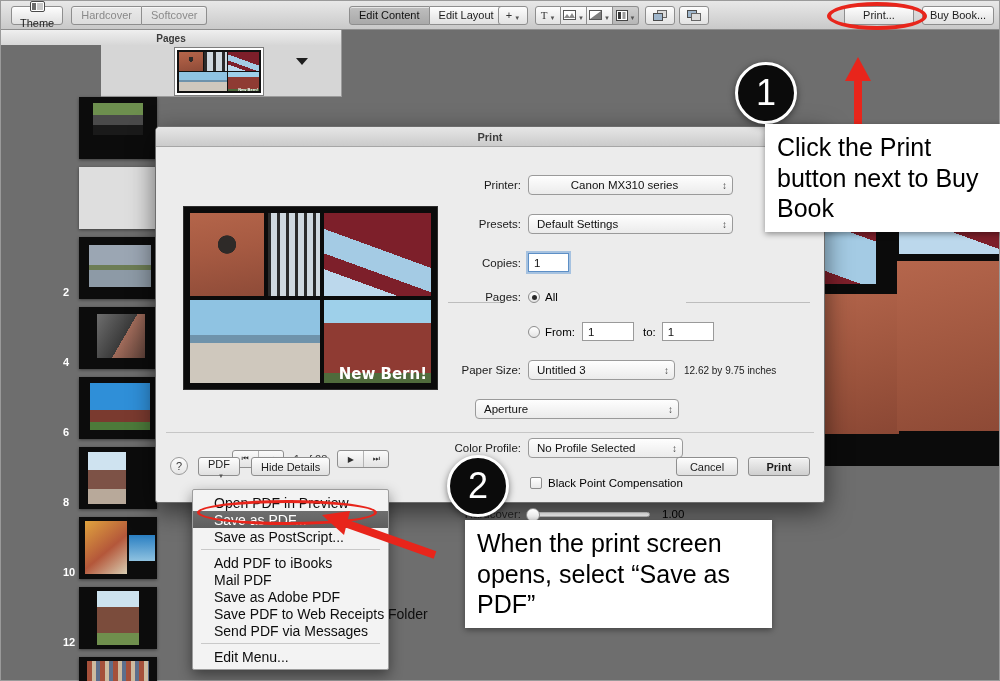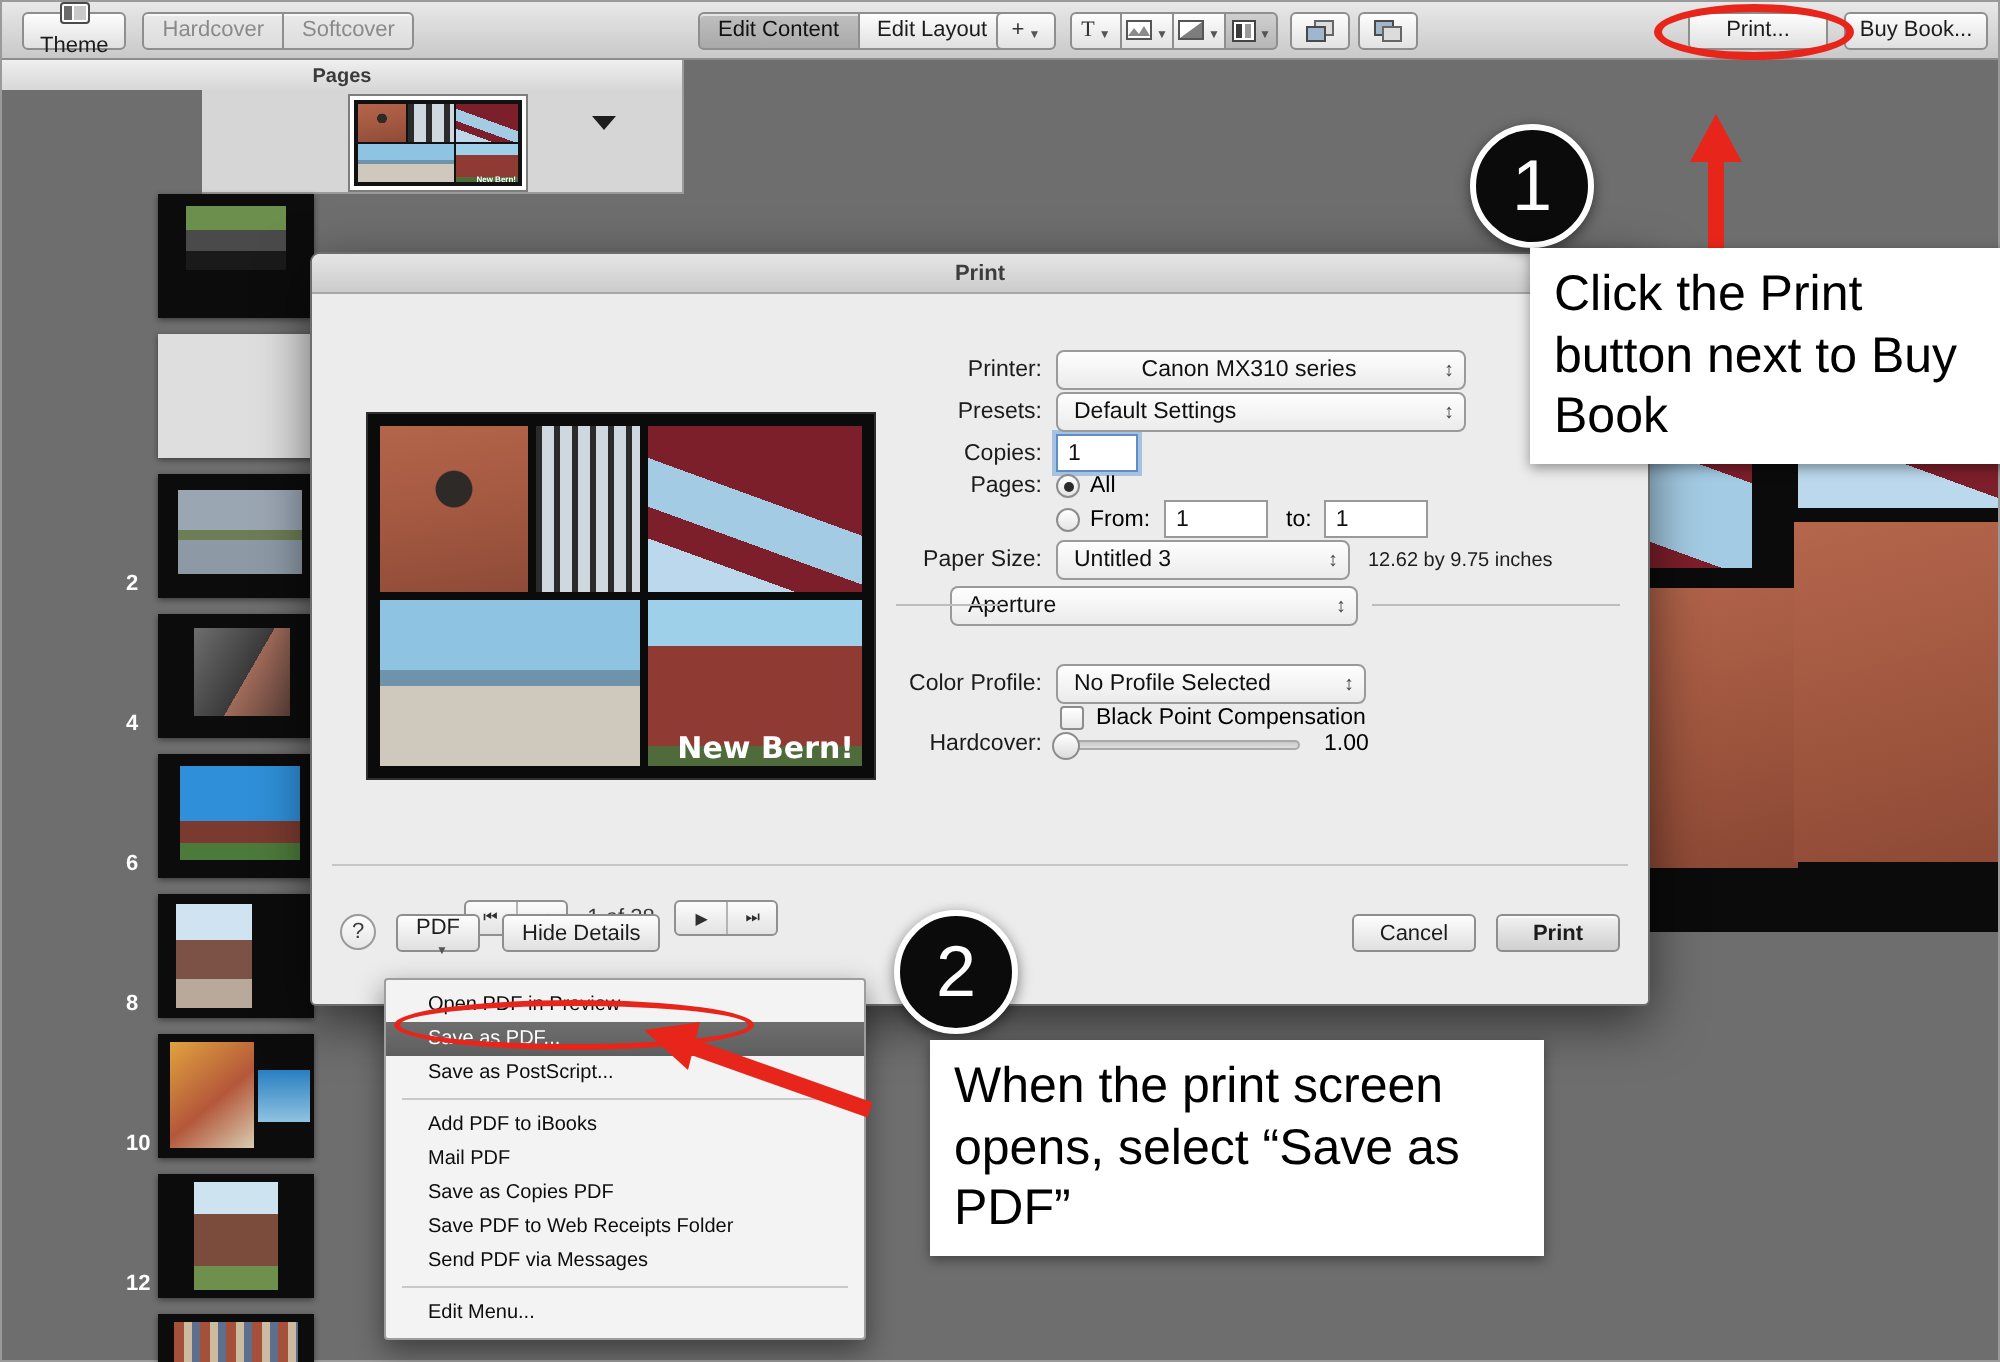--- a/index.html
+++ b/index.html
@@ -169,21 +169,21 @@
   .nav-row { position:absolute; left:27px; top:303px; width:255px;
     display:flex; align-items:center; justify-content:center; gap:10px; font-size:11px; color:#3c3c3c;}
   .navgrp { display:flex; border:1px solid #909090; border-radius:3px; overflow:hidden;
     background:linear-gradient(#fbfbfb,#e3e3e3); }
   .navgrp span { width:25px; height:16px; display:flex; align-items:center; justify-content:center;
     font-size:8px; color:#2f2f2f; }
   .navgrp span + span { border-left:1px solid #b4b4b4; }
 
   
   .form { position:absolute; left:292px; top:28px; right:16px; }
-  .frow { display:flex; align-items:center; margin-bottom:1px; }
+  .frow { display:flex; align-items:center; margin-bottom:19px; }
   .flabel { width:80px; text-align:right; font-size:11.5px; color:#1b1b1b; padding-right:7px; flex:none;}
   .popup {
     height:20px; border:1px solid #9a9a9a; border-radius:4px;
     background:linear-gradient(#fefefe,#ebebeb);
     font-size:11.5px; color:#101010; display:flex; align-items:center;
     padding:0 20px 0 8px; position:relative; white-space:nowrap;
   }
   .popup:after{
     content:"\2195"; position:absolute; right:5px; font-size:10px; color:#4a4a4a;
   }
@@ -212,23 +212,23 @@
     border:1px solid #9a9a9a; background:linear-gradient(#fcfcfc,#e6e6e6);
     font-size:11px; color:#3a3a3a; display:flex;align-items:center;justify-content:center;}
   .pdf-btn { position:absolute; left:42px; top:14px; height:19px; }
   .hide-btn{ position:absolute; left:95px; top:14px; height:19px; }
   .cancel-btn{ position:absolute; left:520px; top:14px; width:62px;height:19px;}
   .print-go { position:absolute; left:592px; top:14px; width:62px;height:19px;
      background:linear-gradient(#f2f2f2,#cfcfcf); font-weight:bold;}
 
   
   .pdfmenu {
-    position:absolute; left:192px; top:489px; width:241px;
+    position:absolute; left:192px; top:489px; width:197px;
     background:#f3f3f3; border:1px solid #9d9d9d; border-radius:2px;
-    box-shadow:0 5px 14px rgba(0,0,0,.45); padding:4px 0; font-size:10px; color:#0d0d0d;
+    box-shadow:0 5px 14px rgba(0,0,0,.45); padding:4px 0; font-size:14px; color:#0d0d0d;
   }
   .mitem { height:17px; display:flex; align-items:center; padding:0 10px 0 21px; white-space:nowrap; }
   .mitem.sel { background:linear-gradient(#6e6e6e,#5e5e5e); color:#fff; }
   .msep { height:1px; background:#c9c9c9; margin:4px 8px; }
 
   
   .ellipse-save {
     position:absolute; left:197px; top:500px; width:180px; height:25px;
     border:3.5px solid #e8251b; border-radius:50%; pointer-events:none;
   }
@@ -528,21 +528,21 @@
     </div>
   </div>
 
   <div class="pdfmenu">
     <div class="mitem">Open PDF in Preview</div>
     <div class="mitem sel">Save as PDF...</div>
     <div class="mitem">Save as PostScript...</div>
     <div class="msep"></div>
     <div class="mitem">Add PDF to iBooks</div>
     <div class="mitem">Mail PDF</div>
-    <div class="mitem">Save as Copies PDF</div>
+    <div class="mitem">Save as Adobe PDF</div>
     <div class="mitem">Save PDF to Web Receipts Folder</div>
     <div class="mitem">Send PDF via Messages</div>
     <div class="msep"></div>
     <div class="mitem">Edit Menu...</div>
   </div>
   <div class="ellipse-save"></div>
 
   <svg class="arrow arrow-1" width="40" height="70">
     <path d="M20 70 L20 20" stroke="#e8251b" stroke-width="8" fill="none"></path>
     <path d="M20 2 L33 26 L7 26 Z" fill="#e8251b"></path>

